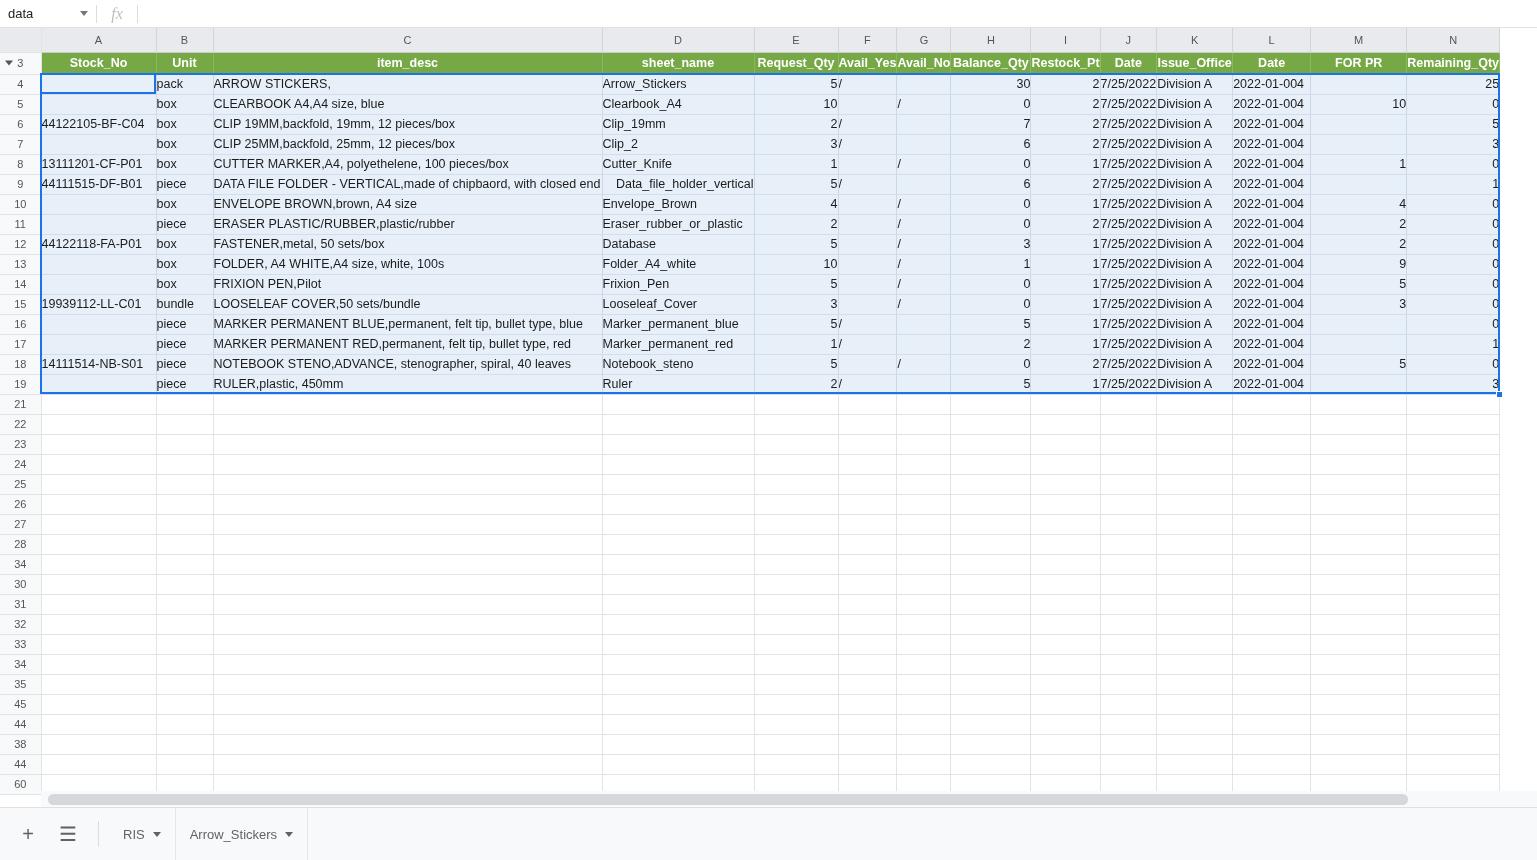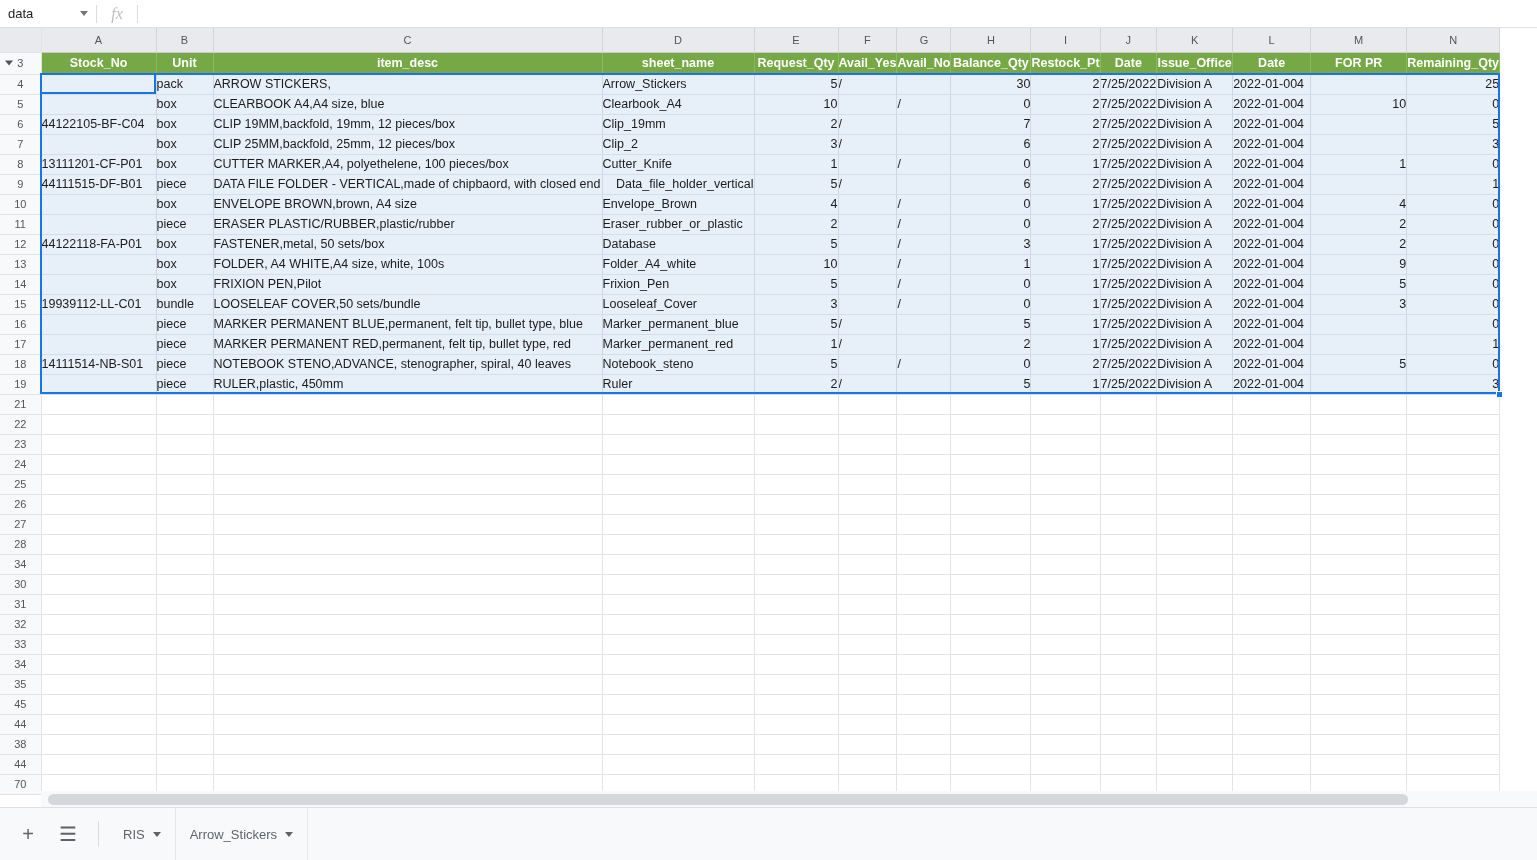--- a/index.html
+++ b/index.html
@@ -857,21 +857,21 @@
           <td class="cell" style="width: 53px;"></td>
           <td class="cell" style="width: 80px;"></td>
           <td class="cell" style="width: 68px;"></td>
           <td class="cell" style="width: 48px;"></td>
           <td class="cell" style="width: 76px;"></td>
           <td class="cell" style="width: 78px;"></td>
           <td class="cell" style="width: 96px;"></td>
           <td class="cell" style="width: 93px;"></td>
         </tr>
         <tr class="empty-row">
-          <td class="rowhead">70</td>
+          <td class="rowhead">60</td>
           <td class="cell" style="width: 115px;"></td>
           <td class="cell" style="width: 57px;"></td>
           <td class="cell" style="width: 389px;"></td>
           <td class="cell" style="width: 152px;"></td>
           <td class="cell" style="width: 84px;"></td>
           <td class="cell" style="width: 52px;"></td>
           <td class="cell" style="width: 53px;"></td>
           <td class="cell" style="width: 80px;"></td>
           <td class="cell" style="width: 68px;"></td>
           <td class="cell" style="width: 48px;"></td>

